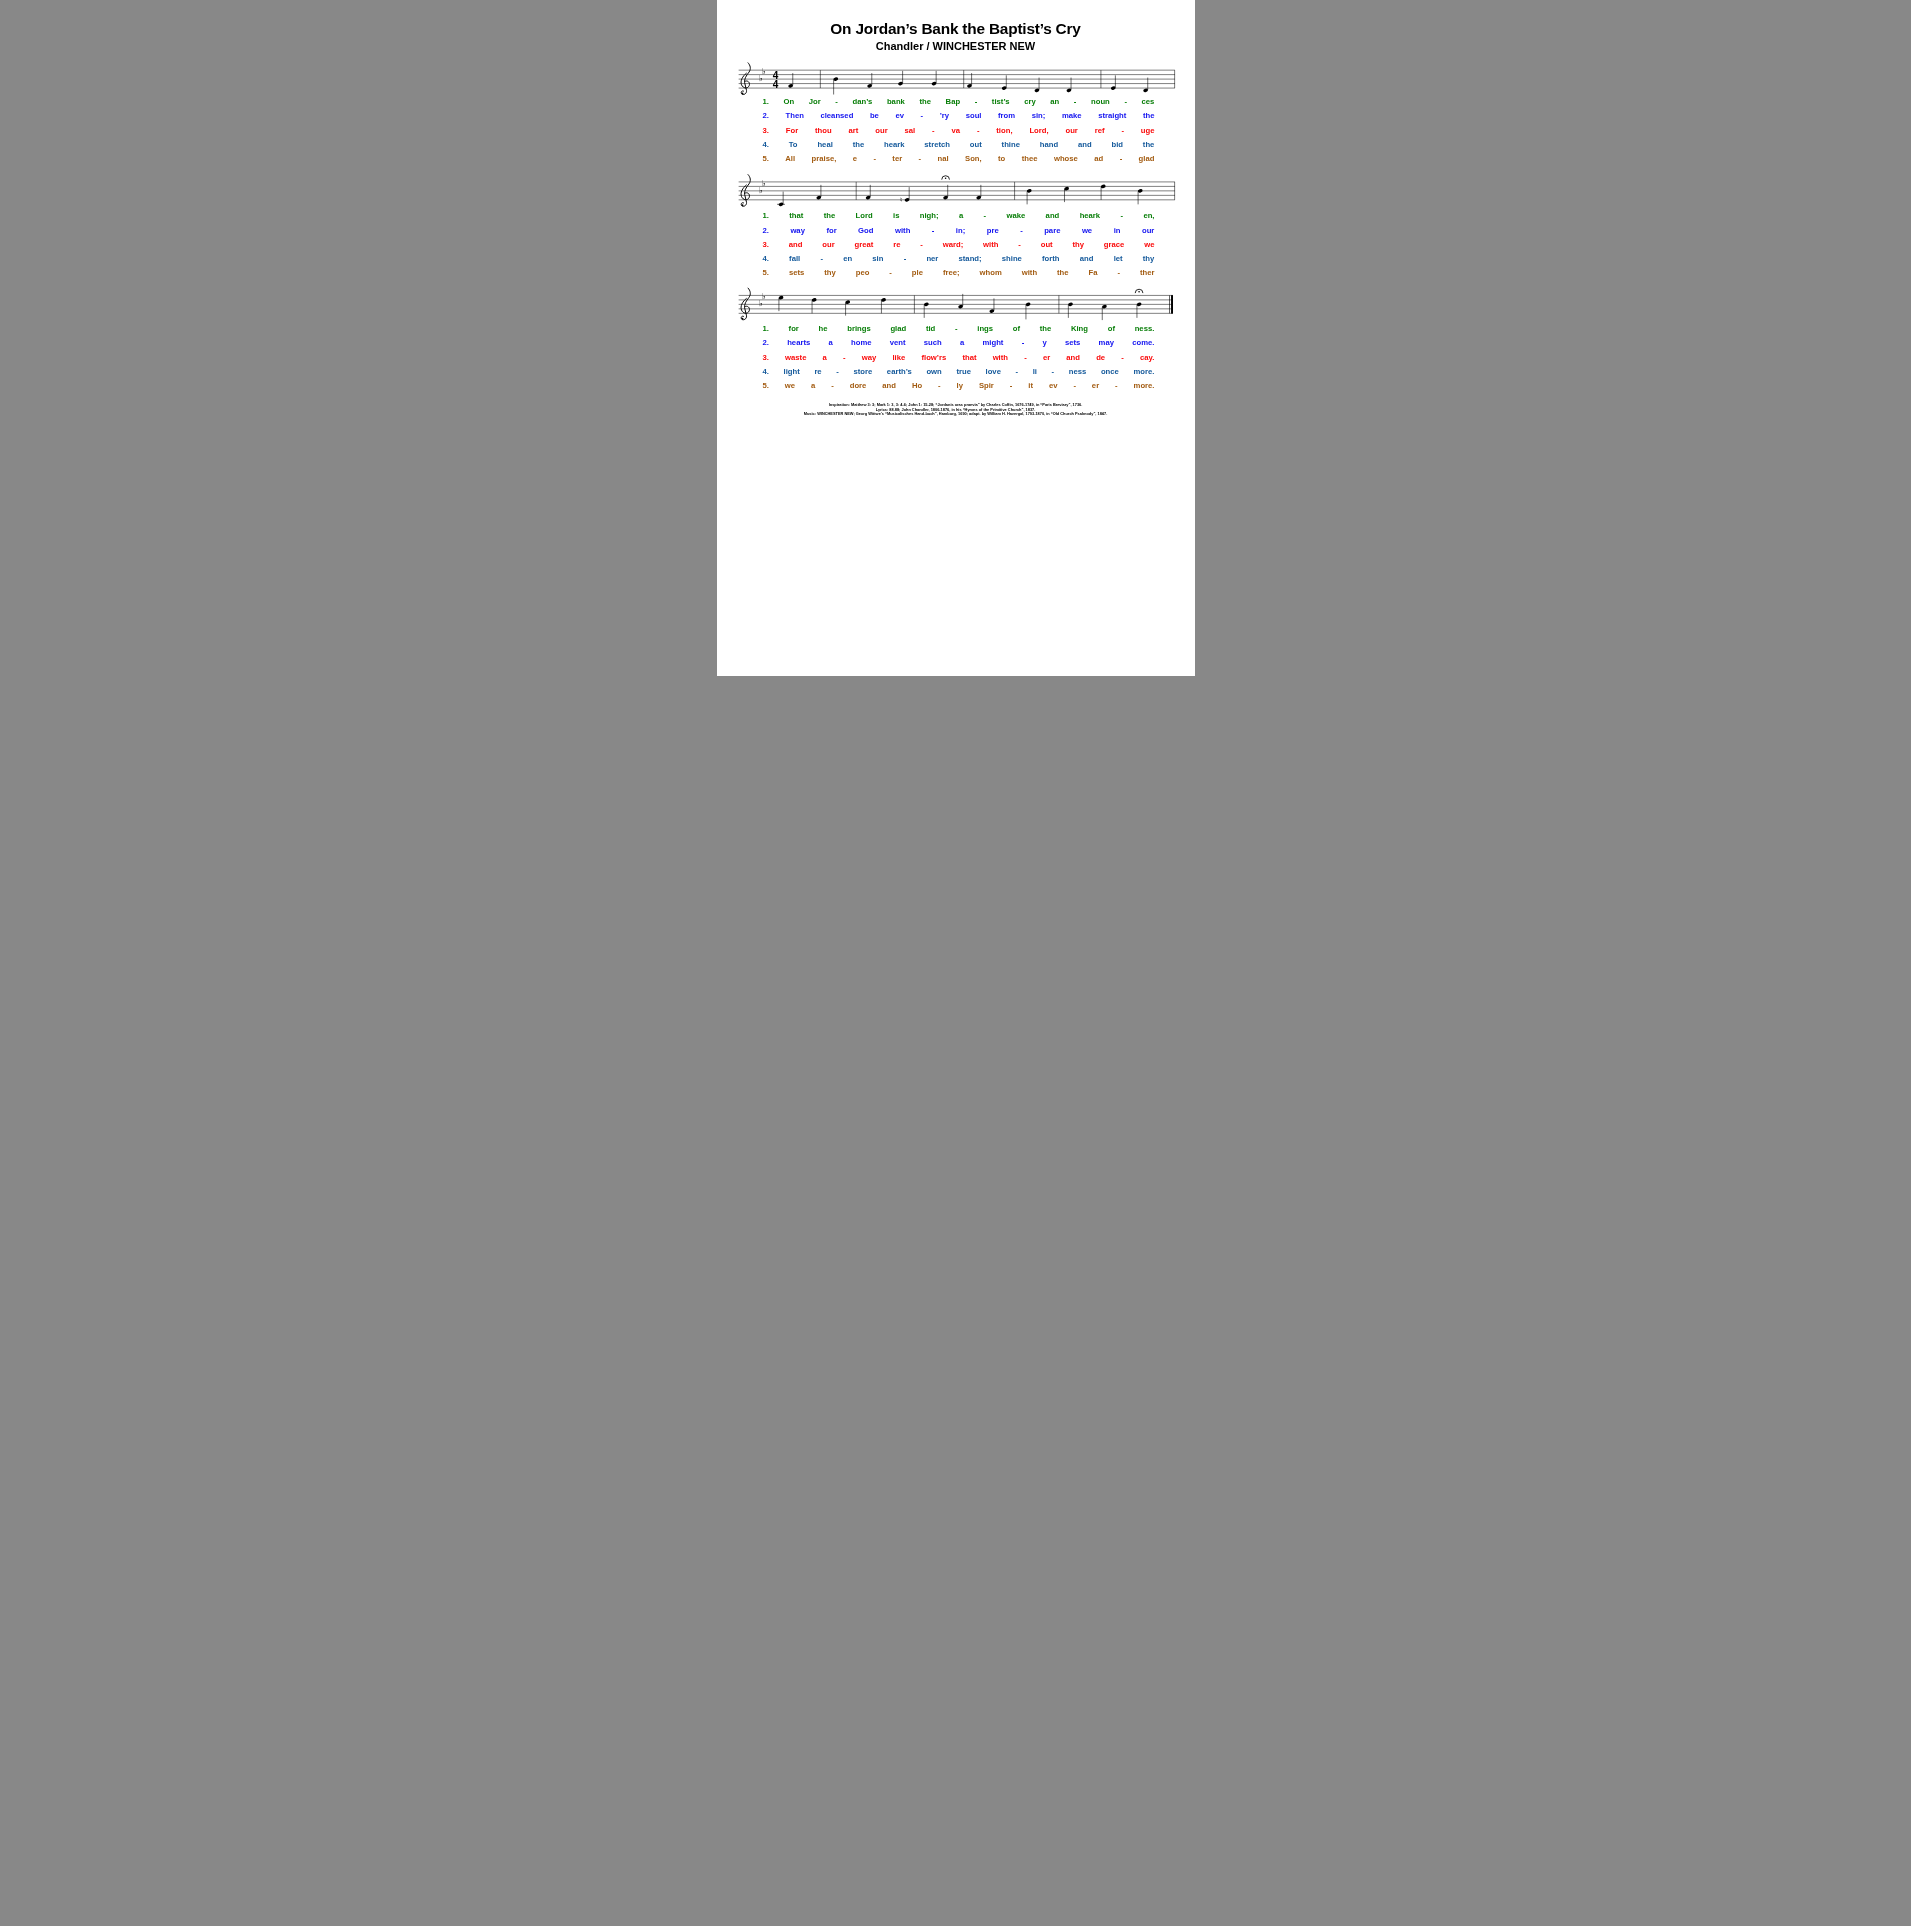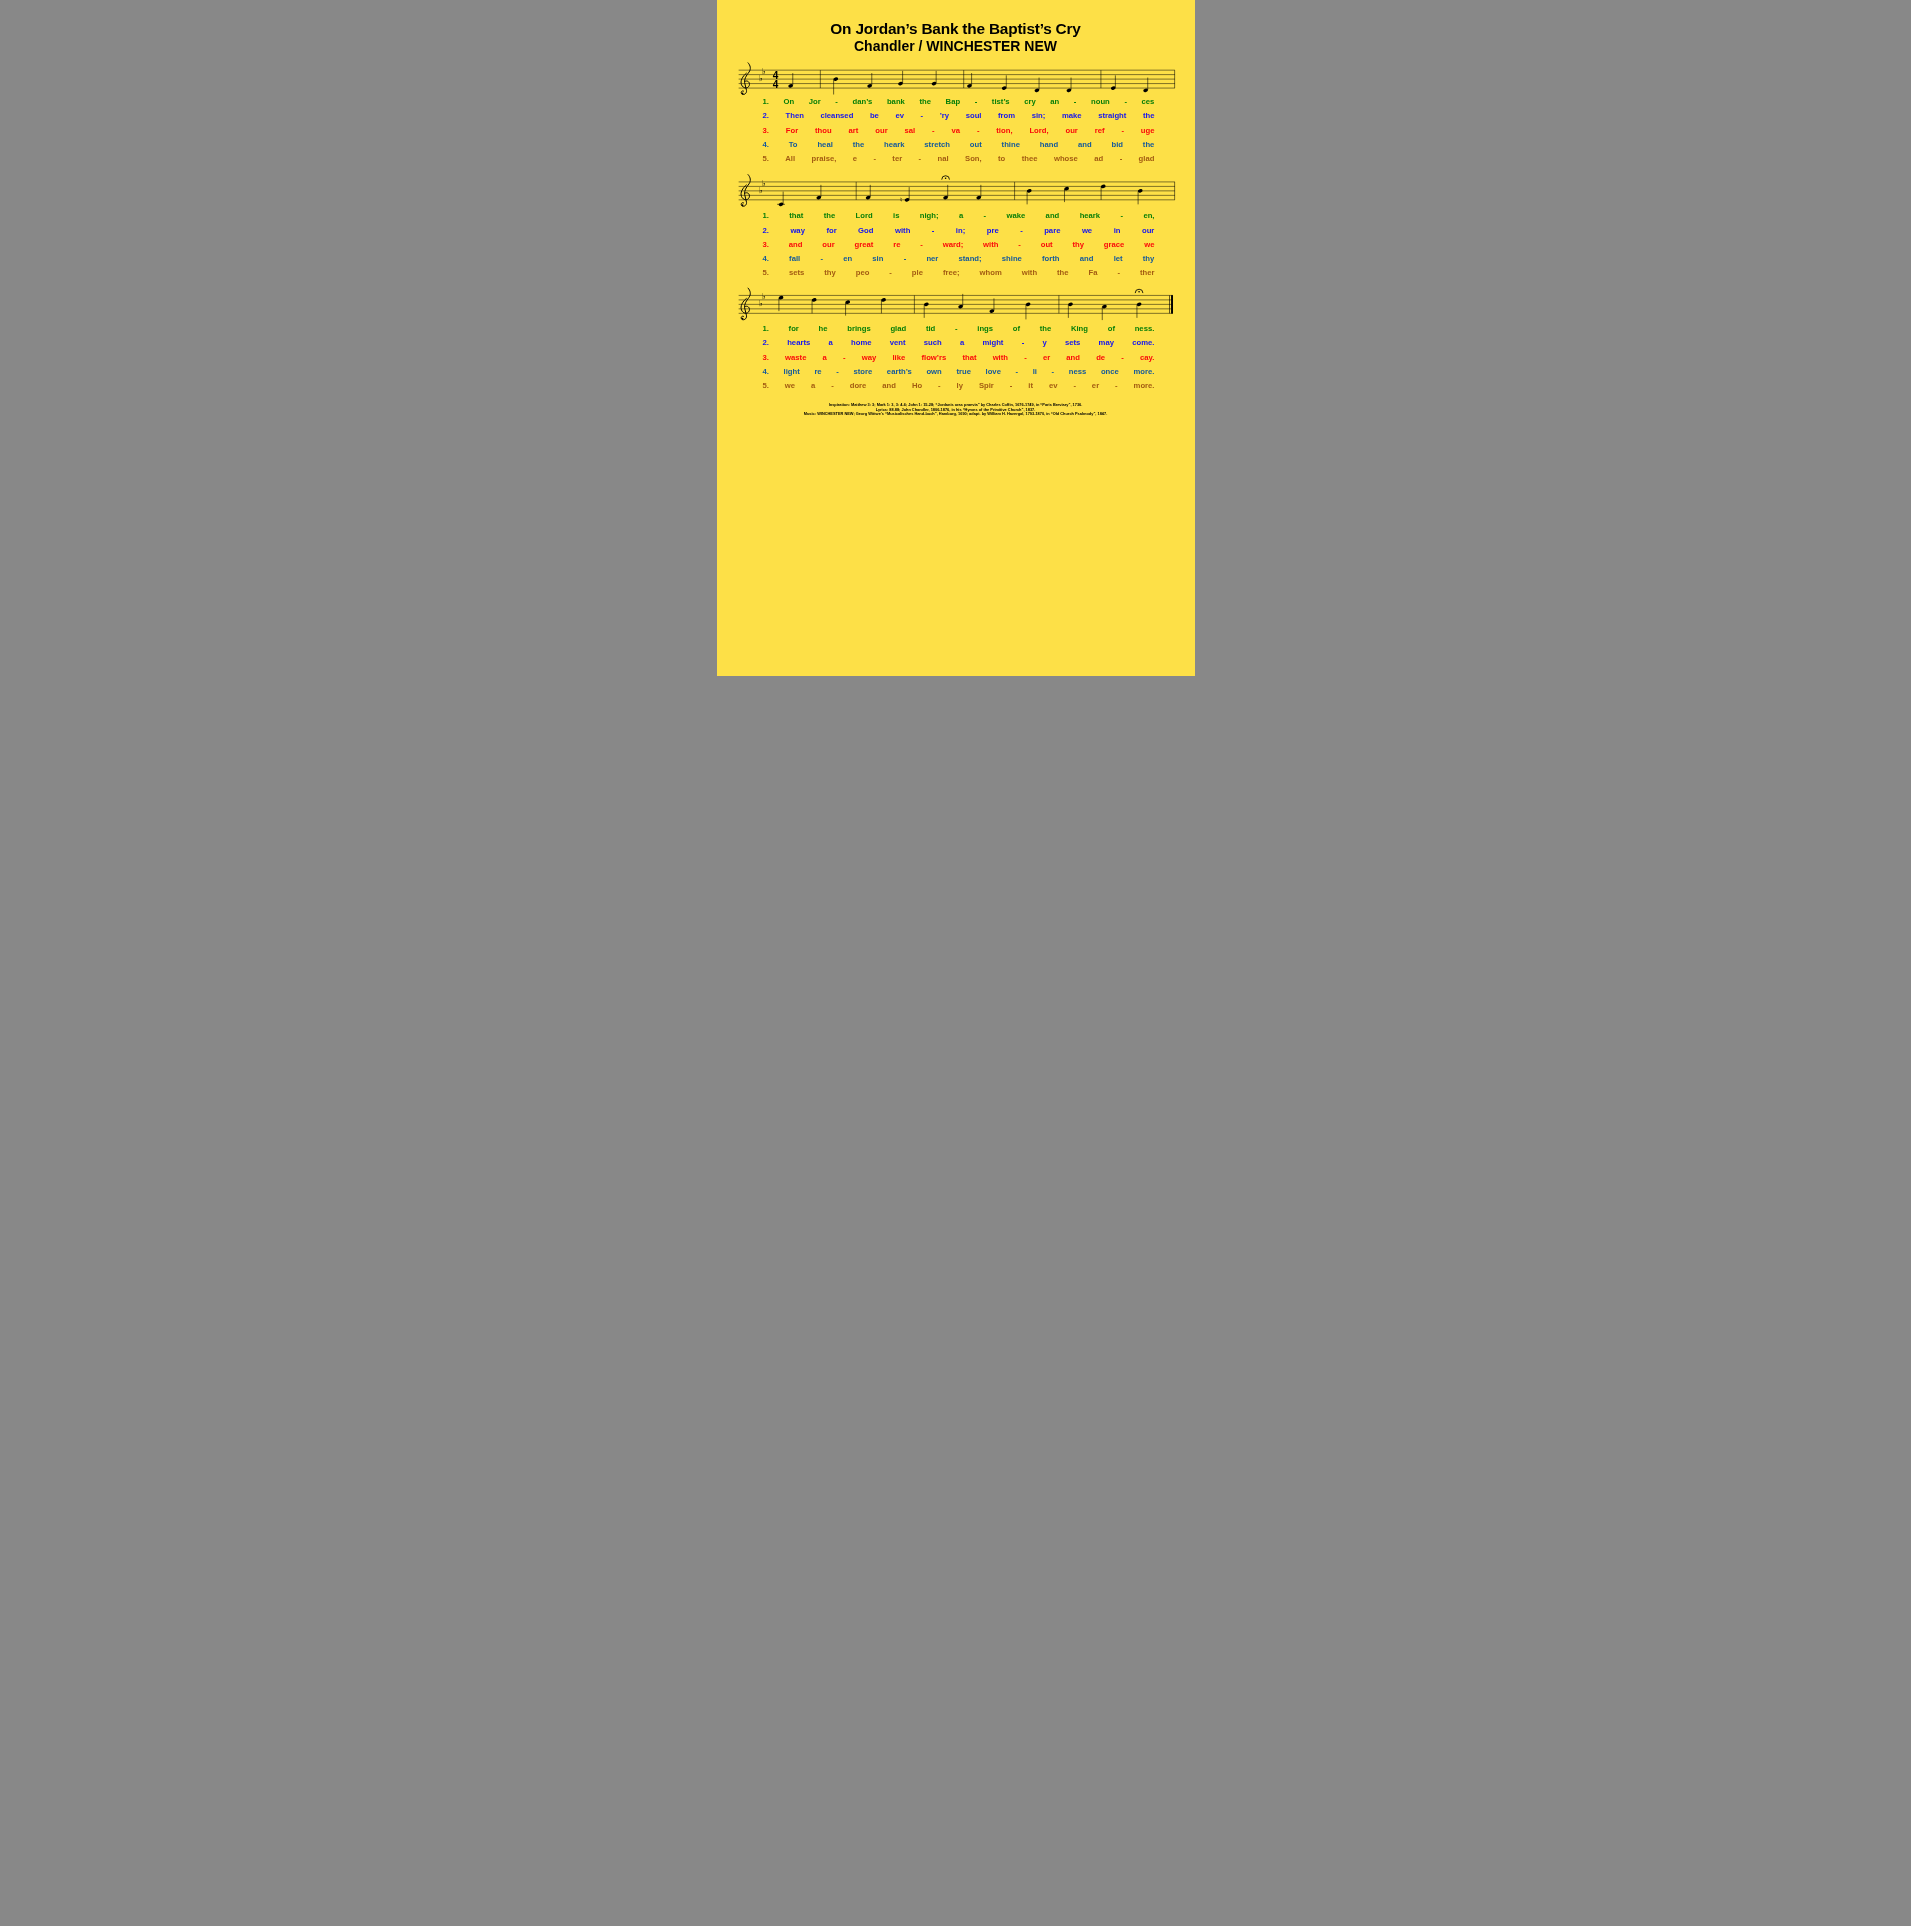--- a/index.html
+++ b/index.html
@@ -1,28 +1,28 @@
 <!DOCTYPE html>
 <html style="font-size:6.2px"><head>
 <meta charset="utf-8">
 <style>
   html,body{margin:0;padding:0;background:#888;}
   .page{
     position:relative; width:478px; height:676px; margin:0 auto;
-    background:#fde047; overflow:hidden;
+    background:#ffffff; overflow:hidden;
     font-family:"Liberation Sans", sans-serif;
   }
   .page-title{
     position:absolute; top:20.4px; left:0; width:100%; margin:0;
     text-align:center; font-size:15.4px; font-weight:bold; color:#000;
     letter-spacing:-0.2px; line-height:17px;
   }
   .page-subtitle{
     position:absolute; top:42px; left:0; width:100%; margin:0;
-    text-align:center; font-size:14px; font-weight:bold; color:#000;
+    text-align:center; font-size:11px; font-weight:bold; color:#000;
     line-height:9.2px;
   }
   #notation-svg{position:absolute; left:0; top:0;}
   .lyric-line{
     position:absolute; left:46px; width:392px;
     display:flex; justify-content:space-between; align-items:baseline;
     font-size:7.7px; font-weight:bold; line-height:8.9px; white-space:nowrap;
   }
   .lyric-line span{display:inline-block;}
   .footnotes{

